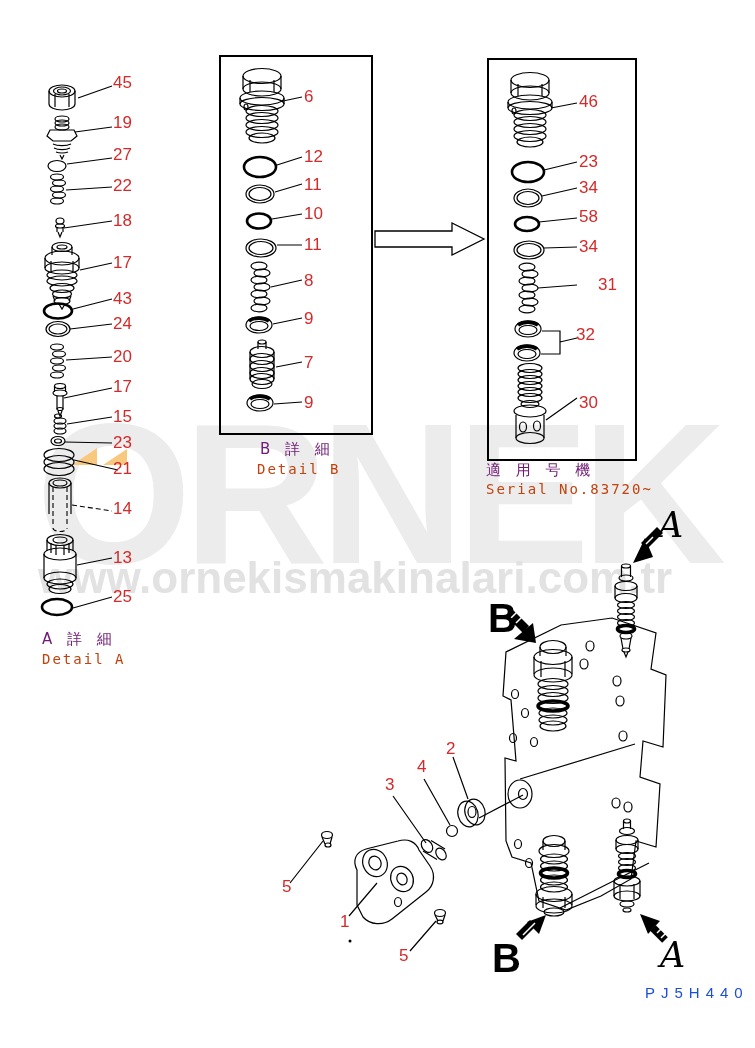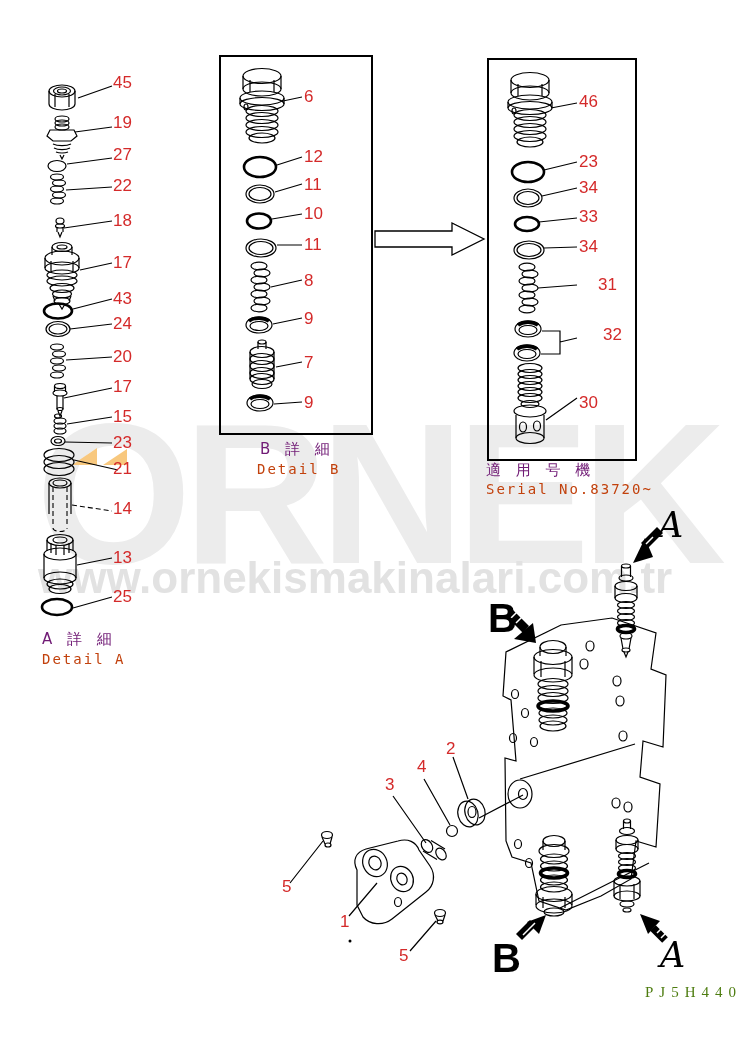--- a/index.html
+++ b/index.html
@@ -22,22 +22,22 @@
        font-family:"Liberation Sans",sans-serif;}
   .box{position:absolute;border:2px solid #000;background:transparent;}
   .capjp{position:absolute;color:#701a75;font-size:15px;letter-spacing:5px;
        font-family:"DejaVu Sans",sans-serif;white-space:nowrap;}
   .capen{position:absolute;color:#c2410c;font-size:14px;letter-spacing:2px;
        font-family:"DejaVu Sans Mono",monospace;white-space:nowrap;}
   .viewB{position:absolute;color:#000;font-weight:bold;font-size:40px;line-height:1;
        font-family:"Liberation Sans",sans-serif;}
   .viewA{position:absolute;color:#000;font-style:italic;font-size:35px;line-height:1;
        font-family:"DejaVu Serif",serif;}
-  .code{position:absolute;color:#4d7c0f;font-size:15px;letter-spacing:6px;
-       font-family:Liberation Serif, serif;}
+  .code{position:absolute;color:#1d4ed8;font-size:15px;letter-spacing:6px;
+       font-family:Liberation Sans, sans-serif;}
 </style>
 </head>
 <body>
 
 <div id="page">
 
   <div class="wm-brand">ORNEK</div>
   <div class="wm-url">www.ornekismakinalari.com.tr</div>
 
   <div class="box" style="left:219px;top:55px;width:150px;height:376px"></div>
@@ -445,24 +445,24 @@
   <div class="lbl" style="left:304px;top:205px">10</div>
   <div class="lbl" style="left:304px;top:236px">11</div>
   <div class="lbl" style="left:304px;top:272px">8</div>
   <div class="lbl" style="left:304px;top:310px">9</div>
   <div class="lbl" style="left:304px;top:354px">7</div>
   <div class="lbl" style="left:304px;top:394px">9</div>
 
   <div class="lbl" style="left:579px;top:93px">46</div>
   <div class="lbl" style="left:579px;top:153px">23</div>
   <div class="lbl" style="left:579px;top:179px">34</div>
-  <div class="lbl" style="left:579px;top:208px">33</div>
+  <div class="lbl" style="left:579px;top:208px">58</div>
   <div class="lbl" style="left:579px;top:238px">34</div>
   <div class="lbl" style="left:598px;top:276px">31</div>
-  <div class="lbl" style="left:603px;top:326px">32</div>
+  <div class="lbl" style="left:576px;top:326px">32</div>
   <div class="lbl" style="left:579px;top:394px">30</div>
 
   <div class="lbl" style="left:446px;top:740px">2</div>
   <div class="lbl" style="left:417px;top:758px">4</div>
   <div class="lbl" style="left:385px;top:776px">3</div>
   <div class="lbl" style="left:282px;top:878px">5</div>
   <div class="lbl" style="left:340px;top:913px">1</div>
   <div class="lbl" style="left:399px;top:947px">5</div>
 
   <div class="capjp" style="left:42px;top:630px">A 詳 細</div>

